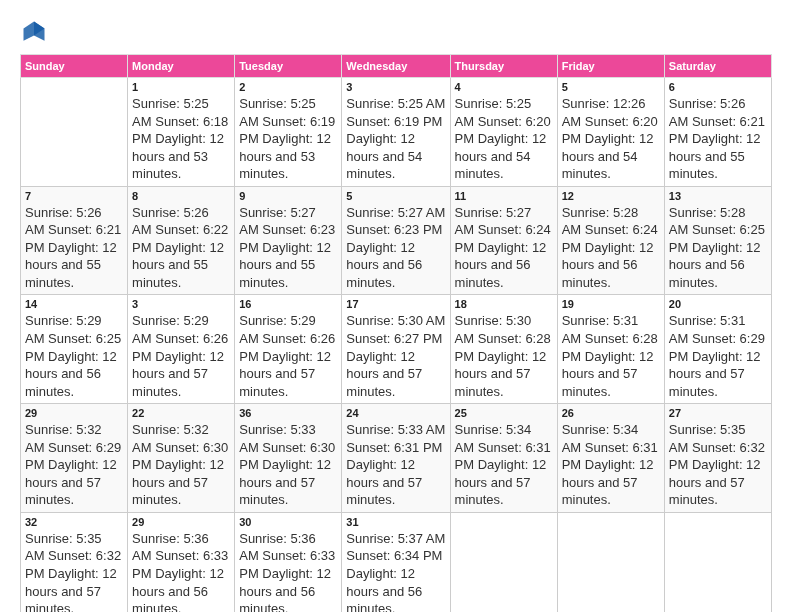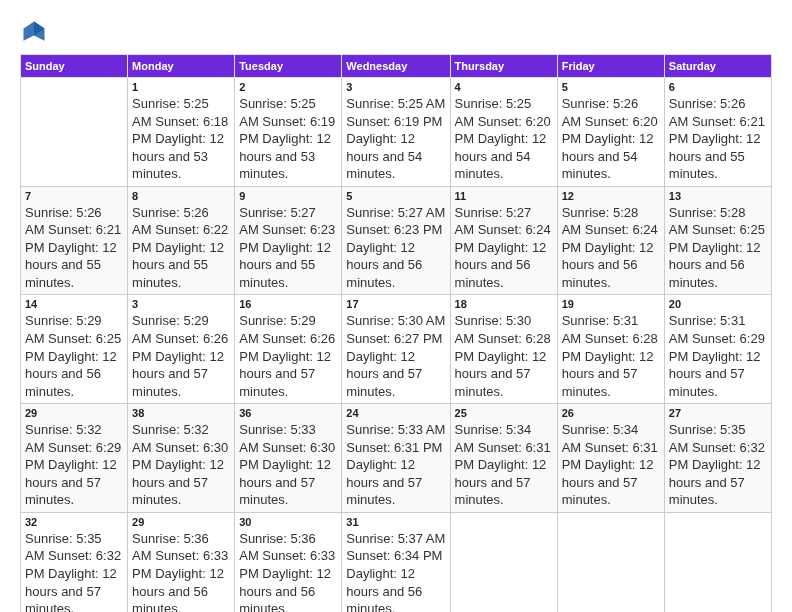--- a/index.html
+++ b/index.html
@@ -52,21 +52,21 @@
       font-size: 13px;
       color: #555;
     }
     .calendar {
       width: 100%;
       border-collapse: collapse;
       flex: 1;
       font-size: 10px;
     }
     .calendar thead tr th {
-      background-color: #6d28d9;
+      background-color: #ec4899;
       color: #fff;
       padding: 5px 4px;
       font-size: 11px;
       font-weight: bold;
       border: 1px solid #ddd;
       text-align: left;
     }
     .calendar tbody tr td {
       border: 1px solid #ccc;
       vertical-align: top;
@@ -155,21 +155,21 @@
           </td>
           <td>
             <span class="day-number">4</span>
             <div class="day-info">Sunrise: 5:25 AM
 Sunset: 6:20 PM
 Daylight: 12 hours
 and 54 minutes.</div>
           </td>
           <td>
             <span class="day-number">5</span>
-            <div class="day-info">Sunrise: 5:26 AM
+            <div class="day-info">Sunrise: 12:26 AM
 Sunset: 6:20 PM
 Daylight: 12 hours
 and 54 minutes.</div>
           </td>
           <td>
             <span class="day-number">6</span>
             <div class="day-info">Sunrise: 5:26 AM
 Sunset: 6:21 PM
 Daylight: 12 hours
 and 55 minutes.</div>
@@ -279,21 +279,21 @@
         </tr>
         <tr>
           <td>
             <span class="day-number">29</span>
             <div class="day-info">Sunrise: 5:32 AM
 Sunset: 6:29 PM
 Daylight: 12 hours
 and 57 minutes.</div>
           </td>
           <td>
-            <span class="day-number">38</span>
+            <span class="day-number">22</span>
             <div class="day-info">Sunrise: 5:32 AM
 Sunset: 6:30 PM
 Daylight: 12 hours
 and 57 minutes.</div>
           </td>
           <td>
             <span class="day-number">36</span>
             <div class="day-info">Sunrise: 5:33 AM
 Sunset: 6:30 PM
 Daylight: 12 hours

